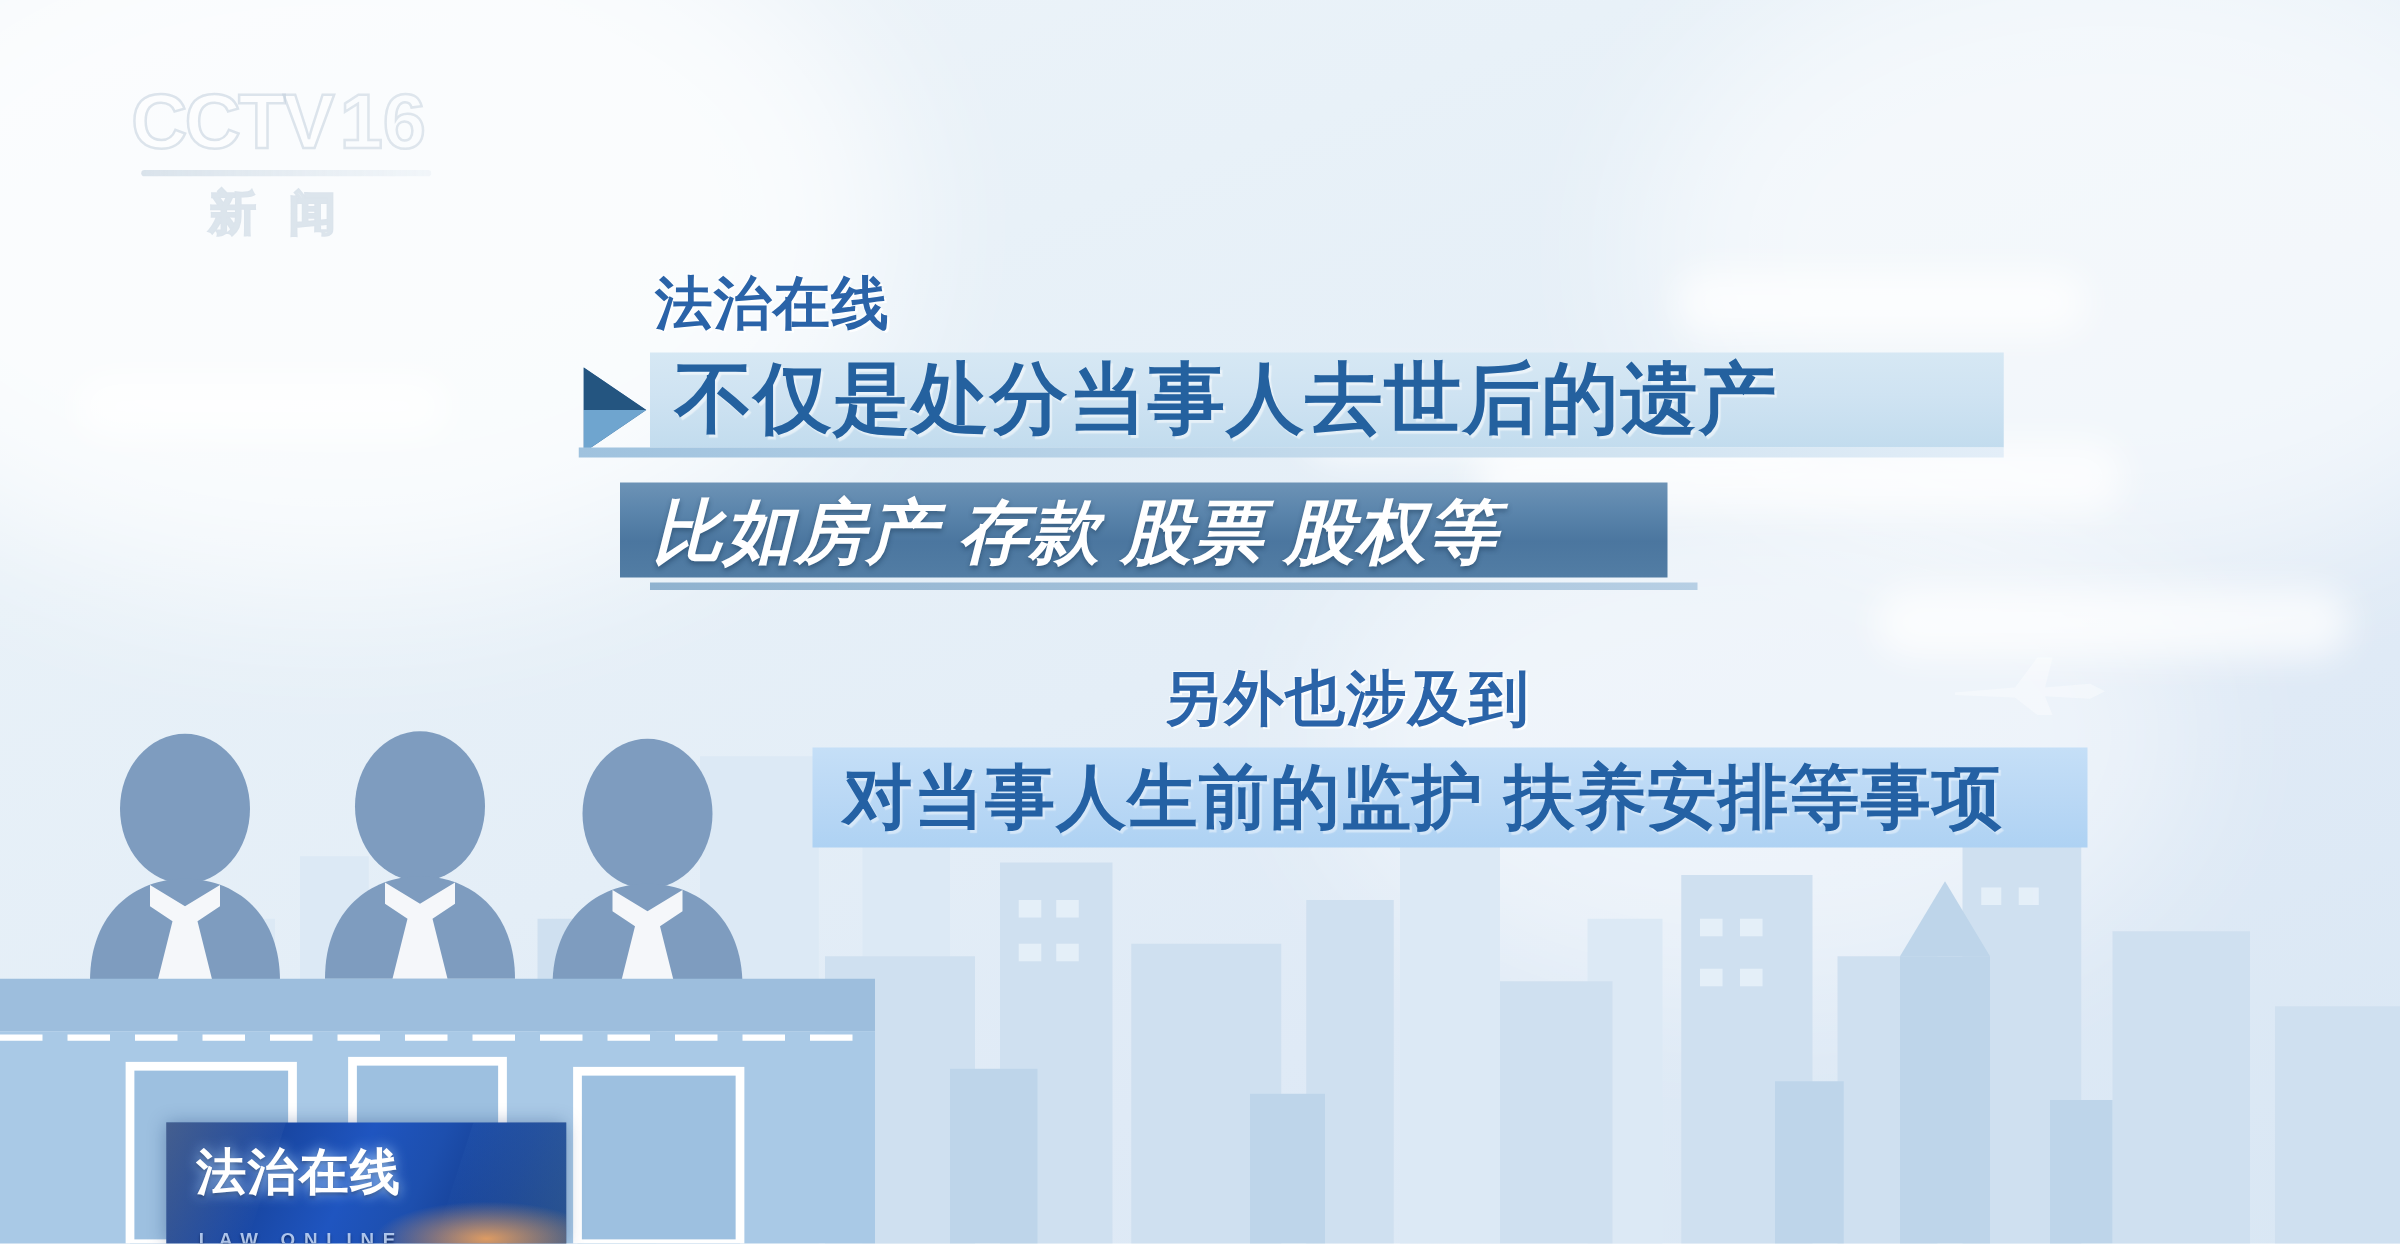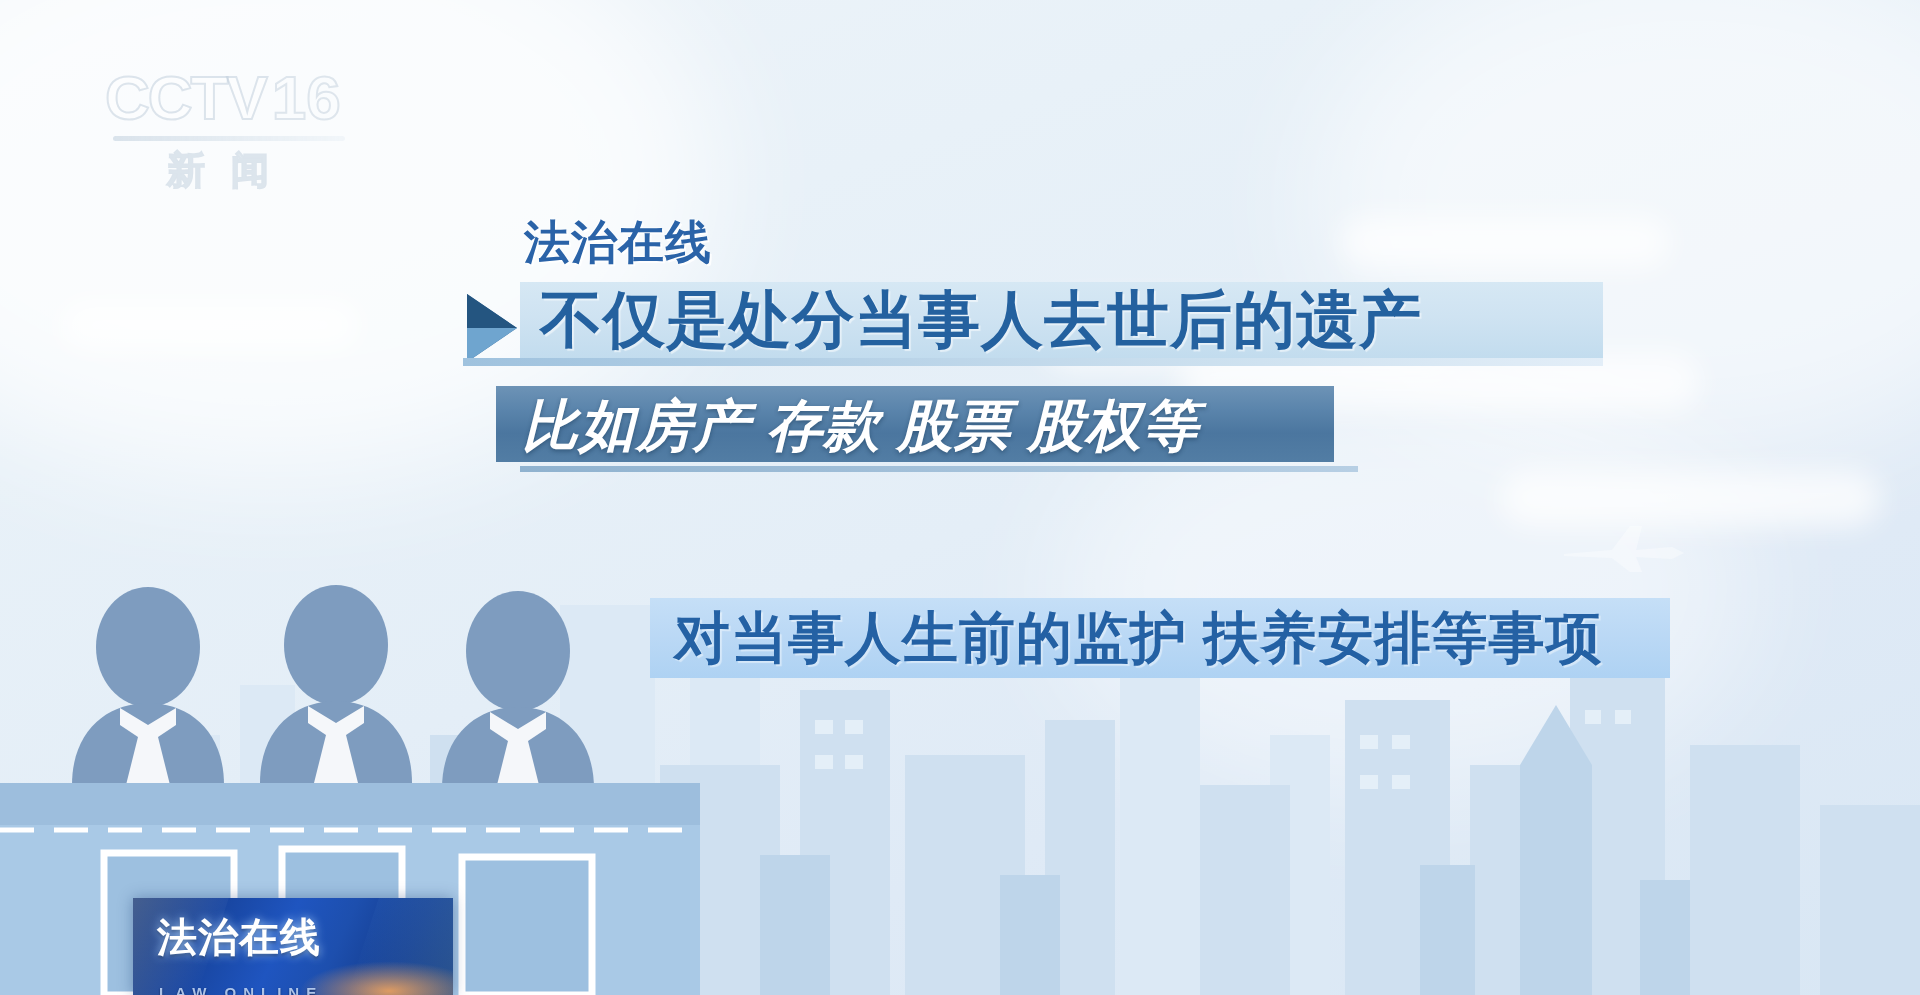--- a/index.html
+++ b/index.html
@@ -211,20 +211,21 @@
     <div class="bar-main">
       <div class="txt">不仅是处分当事人去世后的遗产</div>
     </div>
     <div class="bar-main-underline"></div>
 
     <div class="bar-dark">
       <div class="txt">比如房产 存款 股票 股权等</div>
     </div>
     <div class="bar-dark-underline"></div>
 
+    <div class="kicker kicker-2">另外也涉及到</div>
 
     <div class="bar-low">
       <div class="txt">对当事人生前的监护 扶养安排等事项</div>
     </div>
   </div>
 
   <div class="bug">
     <div class="beam"></div>
     <div class="beam2"></div>
     <div class="flare"></div>

